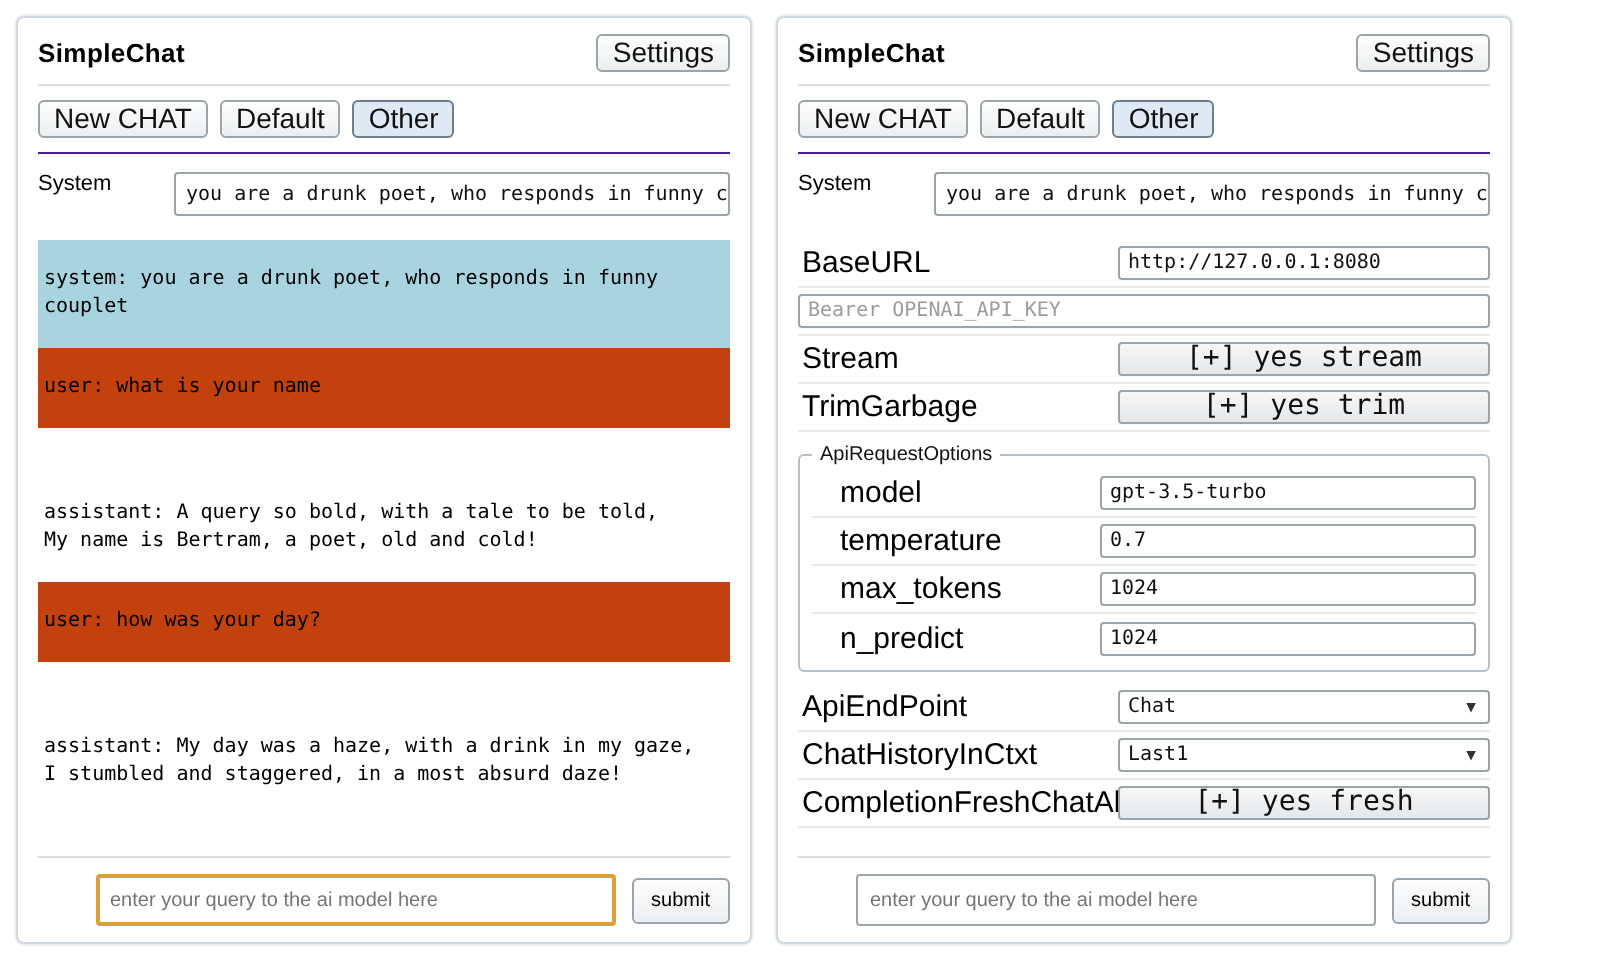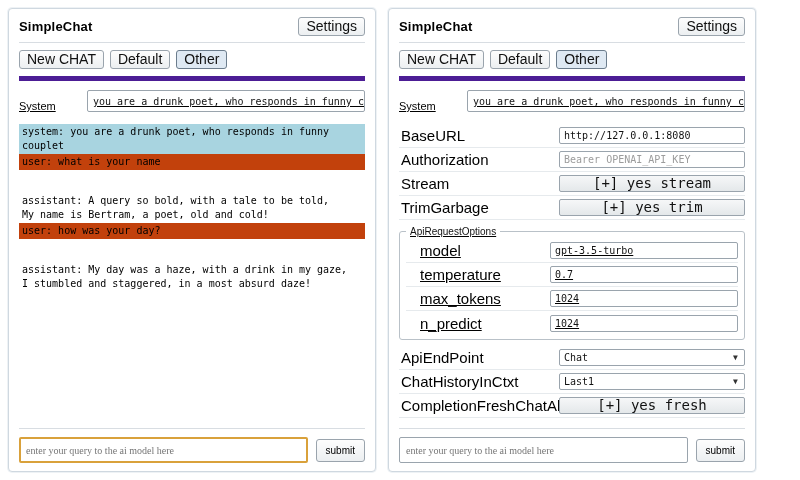--- a/index.html
+++ b/index.html
@@ -56,29 +56,28 @@
     white-space: nowrap;
   }
   .btn.sel {
     background: #dfe9f3;
     border-color: #6c7d8d;
   }
   .tabbar {
     display: flex;
     gap: 6px;
     padding: 7px 0 7px 0;
-    border-bottom: 5px solid #4c1d95;
+    border-bottom: 1px solid #4c1d95;
   }
   
   .row {
     display: flex;
-    align-items: flex-end;
+    align-items: flex-start;
     gap: 24px;
     padding: 7px 0;
-    text-decoration: underline;
   }
   .lbl {
     font-size: 11px;
     white-space: nowrap;
   }
   .system-row { padding: 9px 0 10px 0; }
   .system-label { width: 44px; }
   .txt {
     flex: 1;
     font-family: "DejaVu Sans Mono", monospace;
@@ -95,43 +94,44 @@
   }
   
   .chatlog {
     flex: 1;
     margin-top: 2px;
     overflow: hidden;
     font-family: "DejaVu Sans Mono", monospace;
     font-size: 10px;
     line-height: 14px;
   }
-  .msg { padding: 1px 3px; white-space: pre-wrap; }
+  .msg { padding: 13px 3px; white-space: pre-wrap; }
   .msg.system { background: #a8d4e0; }
   .msg.user { background: #c2410c; }
   .msg.assistant { background: transparent; margin-top: 23px; }
   
   .querybar {
     display: flex;
     align-items: center;
     gap: 8px;
     padding-top: 8px;
     border-top: 1px solid #d8dde2;
     margin-top: 4px;
   }
   .query-input {
     flex: 1;
-    font-family: Liberation Serif, serif;
+    font-family: Liberation Sans, sans-serif;
     font-size: 10px;
     height: 26px;
     border: 1px solid #9aa4ad;
     border-radius: 2px;
     padding: 5px 6px;
     color: #555;
     background: #fff;
+    margin-left: 29px;
   }
   .query-input.focused {
     border: 2px solid #d9a13b;
     padding: 4px 5px;
   }
   .submit-btn {
     font-size: 10px;
     background: linear-gradient(#fdfdfd, #eceff1);
     border: 1px solid #9aa4ad;
     border-radius: 3px;
@@ -204,21 +204,20 @@
     display: flex; align-items: center; justify-content: center;
     color: #333;
     font-size: 8px;
   }
   
   fieldset.group {
     border: 1px solid #b9c1c8;
     border-radius: 3px;
     margin: 6px 0 6px 0;
     padding: 2px 6px 4px 6px;
-    text-decoration: underline;
   }
   fieldset.group > legend {
     font-size: 10px;
     padding: 0 4px;
     color: #111;
   }
   fieldset.group .srow .sname { width: 144px; padding-left: 14px; }
   fieldset.group .srow:last-child { border-bottom: none; }
 </style>
 </head>
@@ -281,21 +280,20 @@
     <div class="settings">
 
       <div class="srow">
         <div class="sname">BaseURL</div>
         <div class="sctl">
             <div class="field">http://127.0.0.1:8080</div>
           </div>
       </div>
 
       <div class="srow">
-        <div class="sname">Authorization</div>
         <div class="sctl">
             <div class="field ph">Bearer OPENAI_API_KEY</div>
           </div>
       </div>
 
       <div class="srow">
         <div class="sname">Stream</div>
         <div class="sctl">
             <div class="togglebtn">[+] yes stream</div>
           </div>

